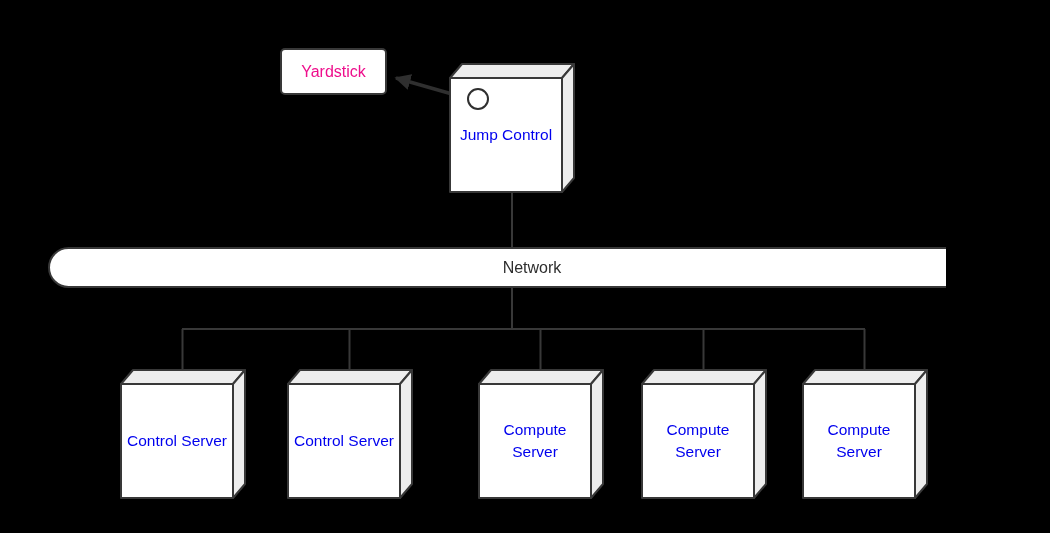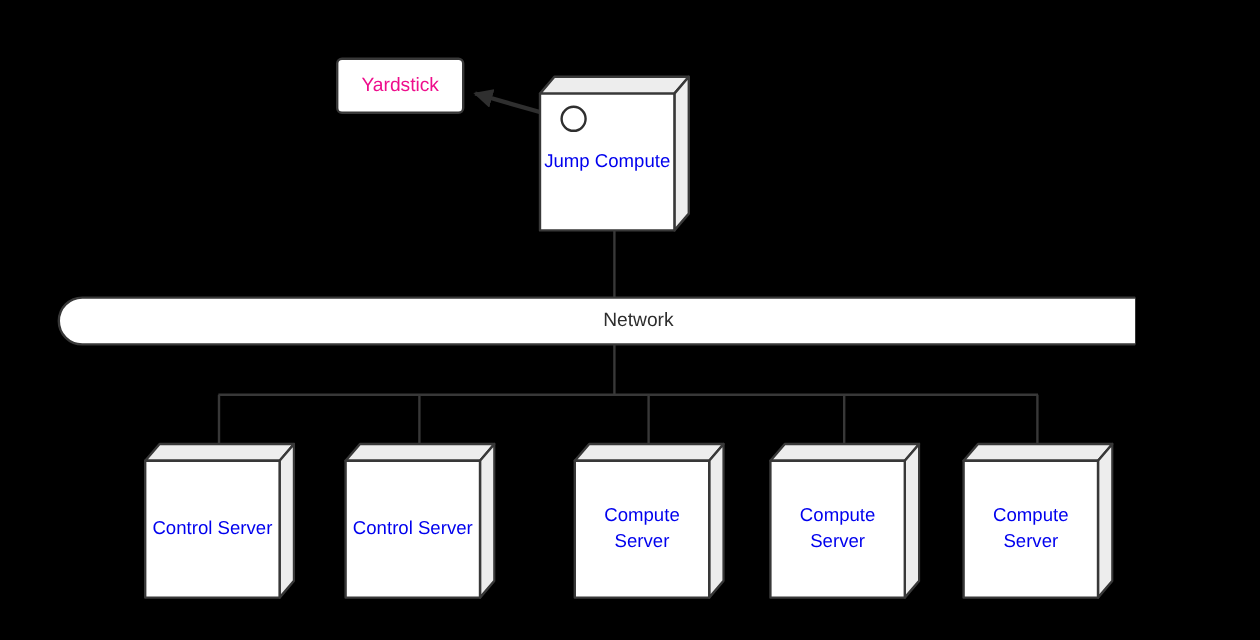--- a/index.html
+++ b/index.html
@@ -138,21 +138,21 @@
     <span>Yardstick</span>
   </div>
 
   <div class="node3d pos-jump">
     <svg class="box-svg" width="127" height="132" viewBox="0 0 127 132">
       <polygon class="face-top" points="2,16 14,2 126,2 114,16"></polygon>
       <polygon class="face-right" points="114,16 126,2 126,116 114,130"></polygon>
       <rect class="face-front" x="2" y="16" width="112" height="114"></rect>
       <circle class="port-circle" cx="30" cy="37" r="10"></circle>
     </svg>
-    <div class="node3d-label">Jump Compute</div>
+    <div class="node3d-label">Jump Control</div>
   </div>
 
   <div class="network-pill">
     <span>Network</span>
   </div>
 
   <div class="node3d pos-srv-0">
     <svg class="box-svg" width="127" height="132" viewBox="0 0 127 132">
       <polygon class="face-top" points="2,16 14,2 126,2 114,16"></polygon>
       <polygon class="face-right" points="114,16 126,2 126,116 114,130"></polygon>

